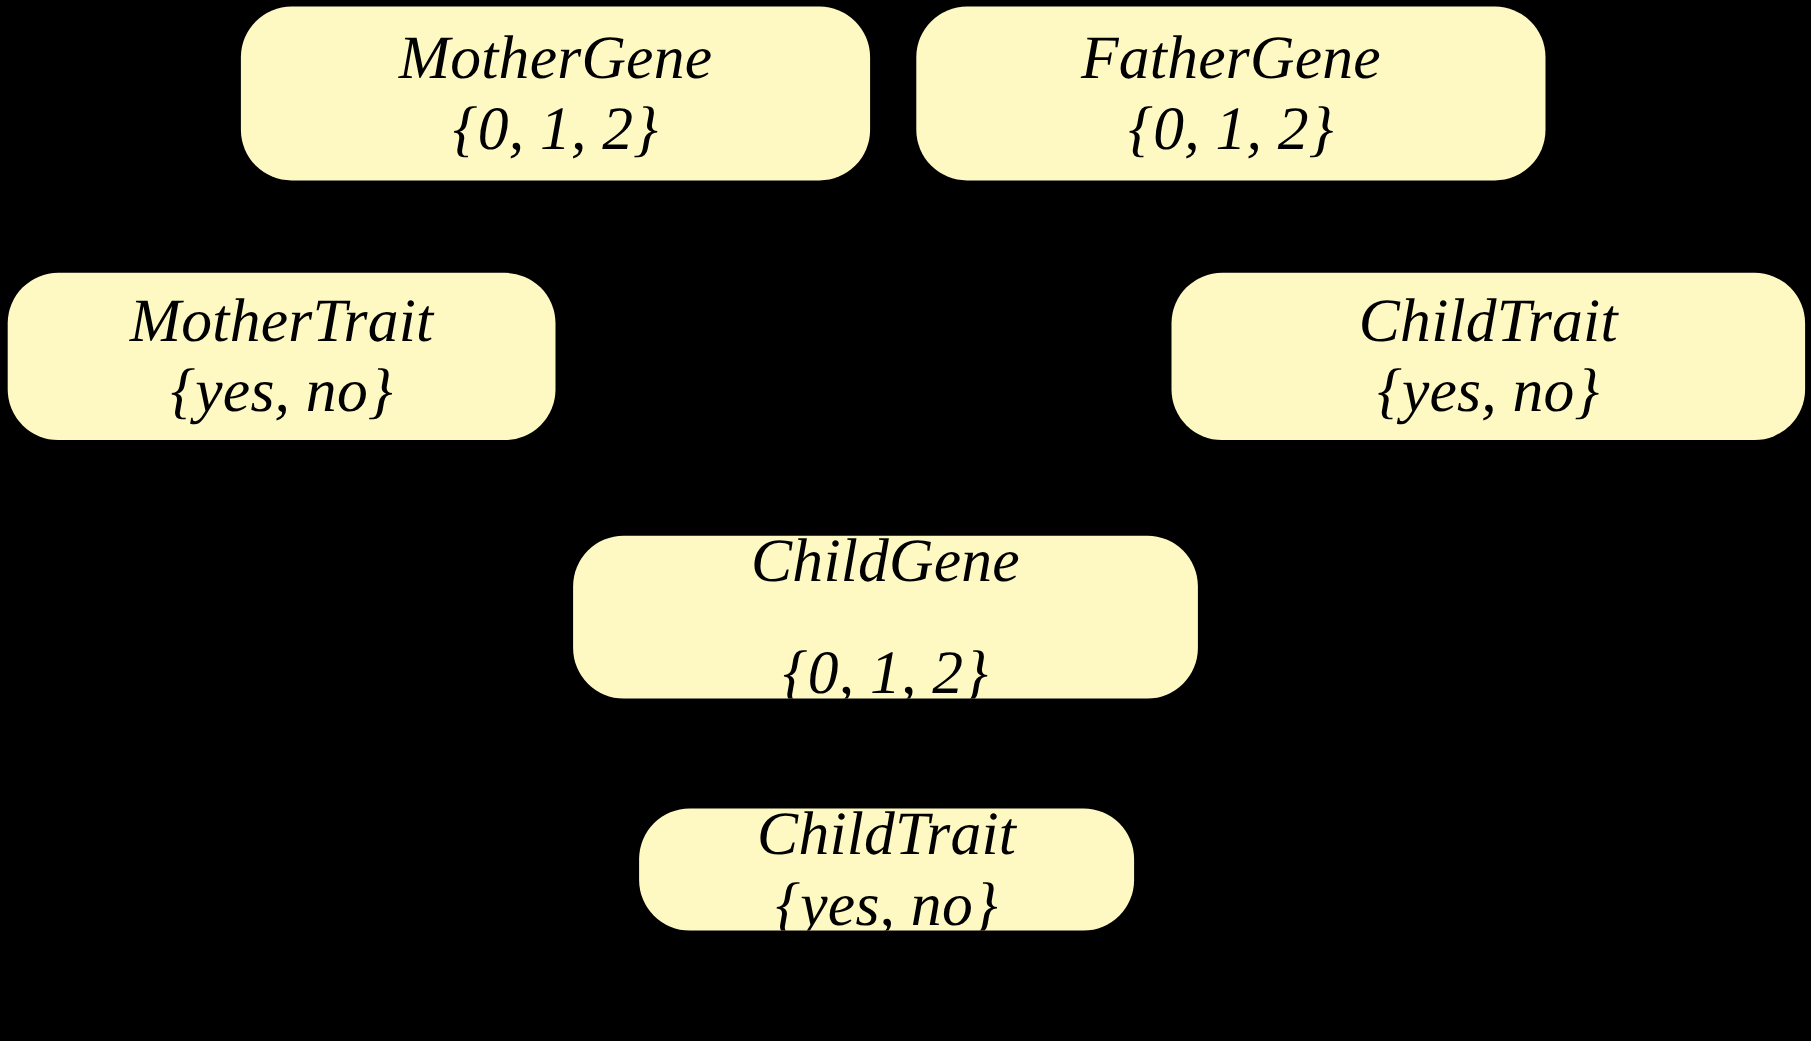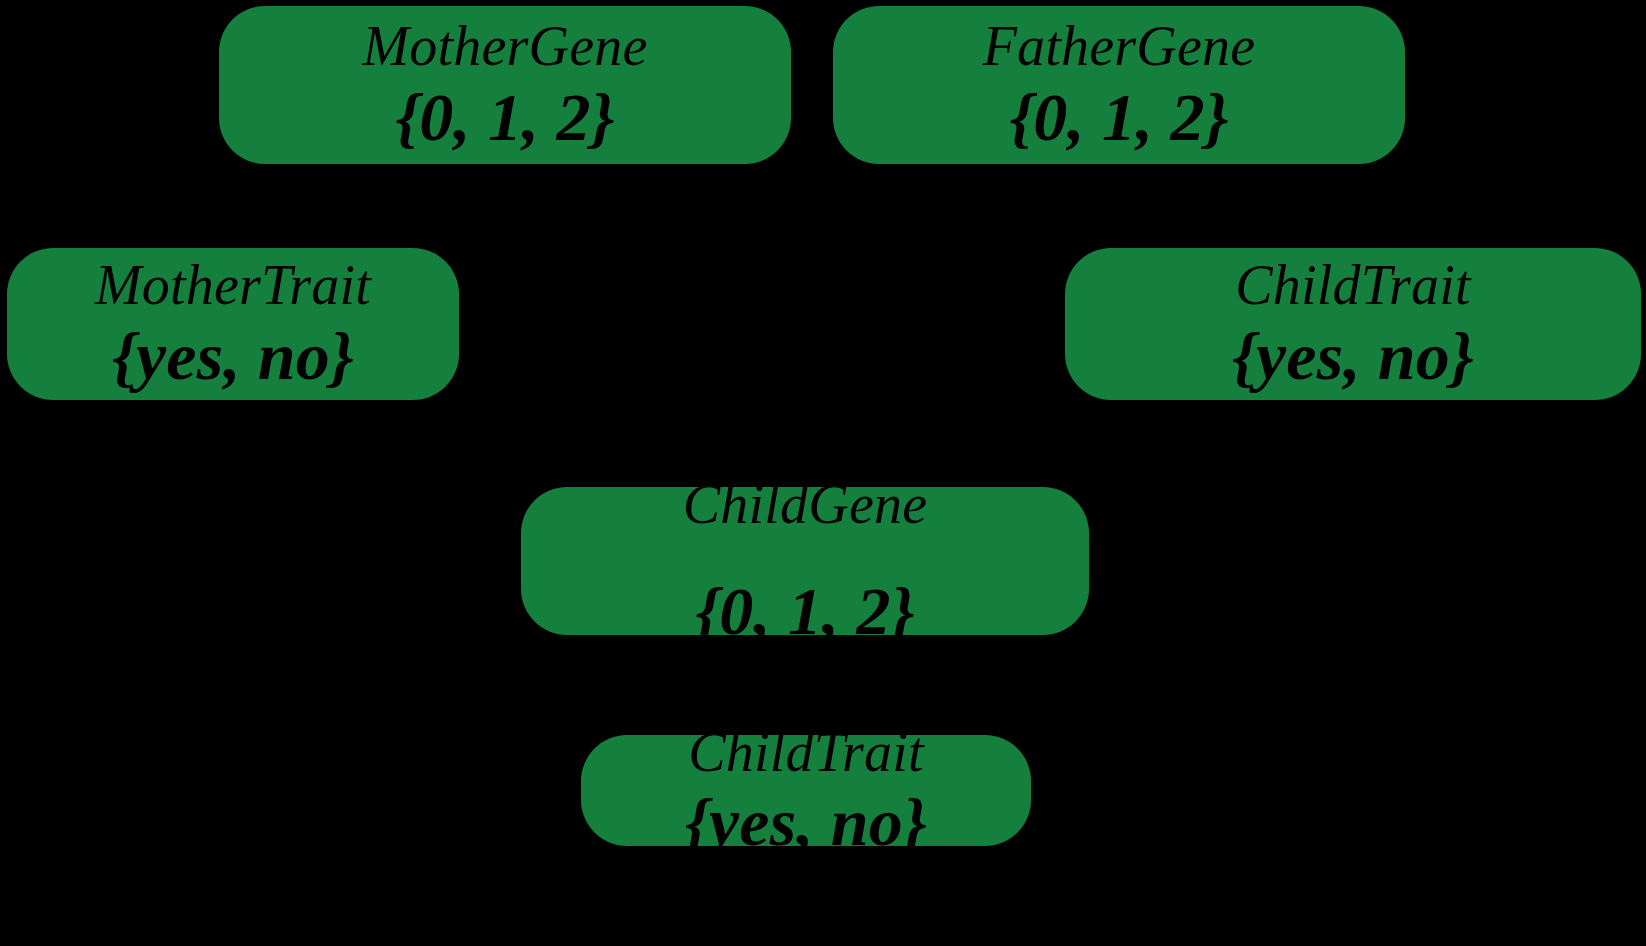--- a/index.html
+++ b/index.html
@@ -11,52 +11,52 @@
   #canvas {
     position: relative;
     width: 1646px;
     height: 946px;
     background: #000000;
     overflow: hidden;
     font-family: "Liberation Serif", "DejaVu Serif", serif;
   }
   .node {
     position: absolute;
-    background: #15803d;
+    background: #fef9c3;
     color: #000000;
     border-radius: 46px;
     display: flex;
     flex-direction: column;
     align-items: center;
     justify-content: center;
     box-sizing: border-box;
     text-align: center;
     line-height: 1.08;
     overflow: hidden;
   }
   .node .node-name {
     font-style: italic;
     font-weight: normal;
     font-size: 56px;
     letter-spacing: 0.2px;
     white-space: nowrap;
   }
   .node .node-domain {
     font-style: italic;
-    font-weight: bold;
-    font-size: 68px;
+    font-weight: normal;
+    font-size: 56px;
     letter-spacing: 0.2px;
     white-space: nowrap;
     margin-top: 4px;
   }
 
   
   #node-mother-gene  { left: 219px;  top: 6px;   width: 572px; height: 158px; }
   #node-father-gene  { left: 833px;  top: 6px;   width: 572px; height: 158px; }
-  #node-mother-trait { left: 7px;    top: 248px; width: 452px; height: 152px; }
+  #node-mother-trait { left: 7px;    top: 248px; width: 498px; height: 152px; }
   #node-father-trait { left: 1065px; top: 248px; width: 576px; height: 152px; }
   #node-child-gene   { left: 521px;  top: 487px; width: 568px; height: 148px; gap: 37px; }
   #node-child-trait  { left: 581px;  top: 735px; width: 450px; height: 111px; }
 </style>
 </head>
 <body>
 
 <div id="canvas">
 
   <div class="node" id="node-mother-gene">

